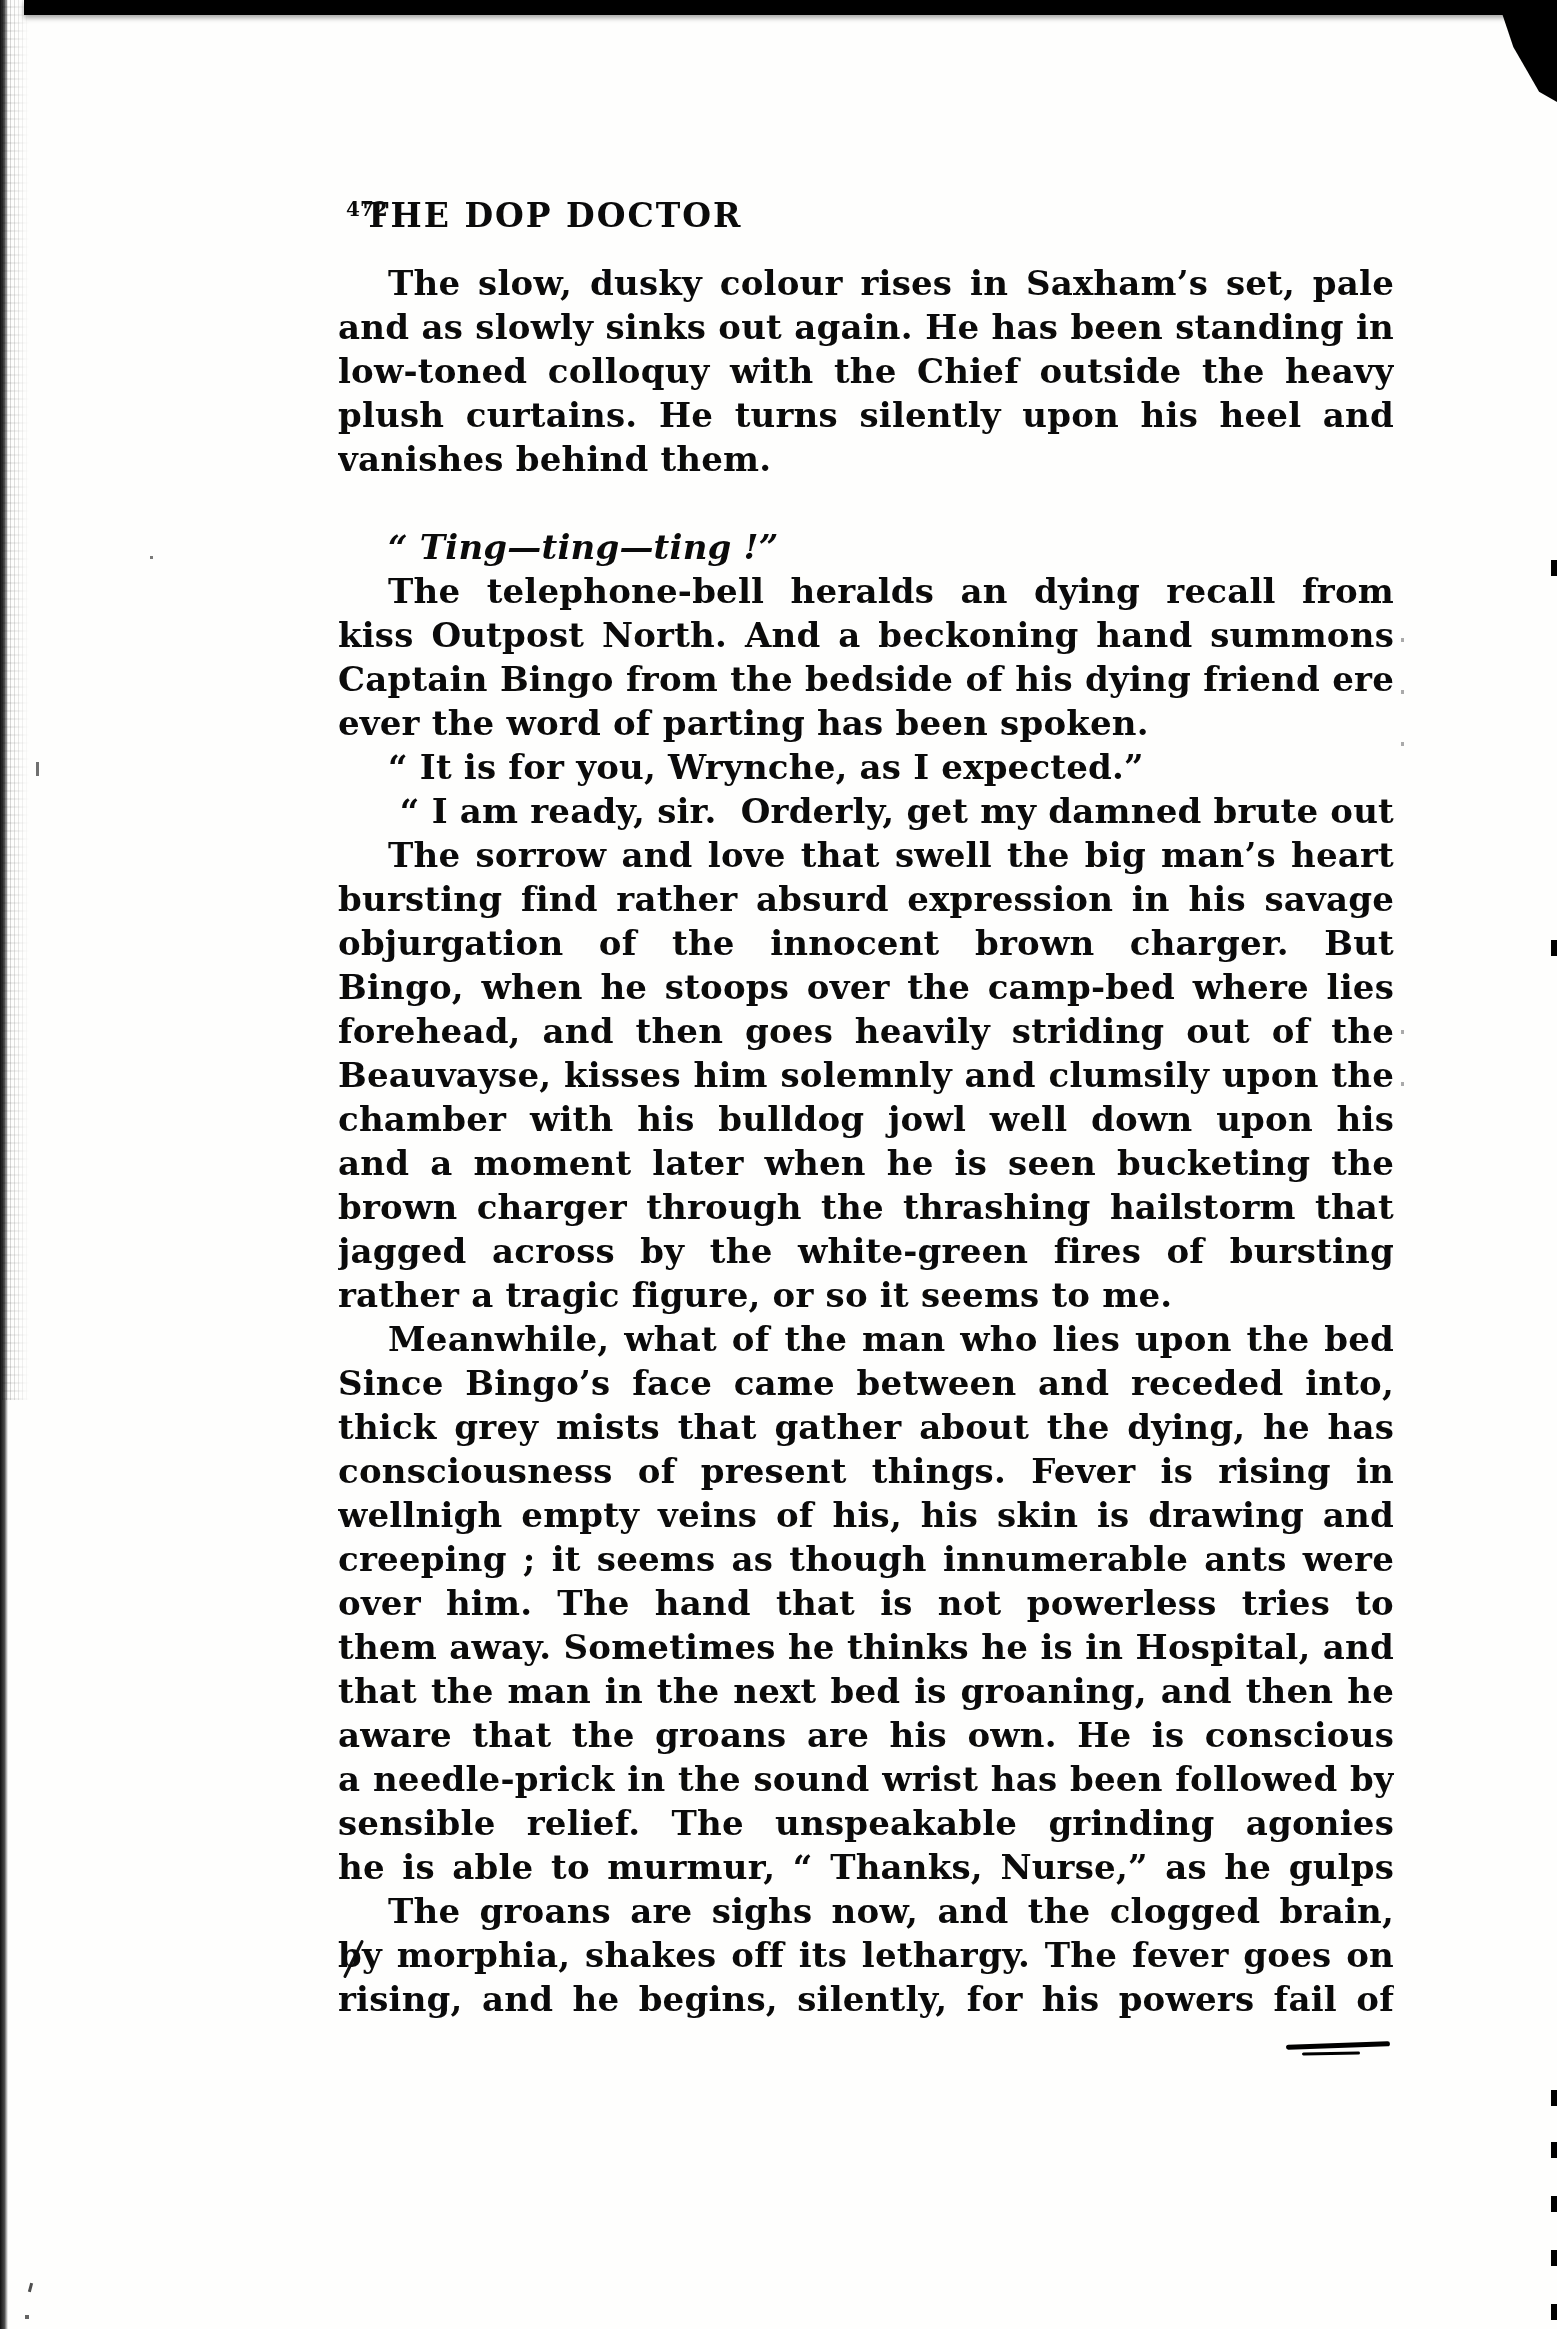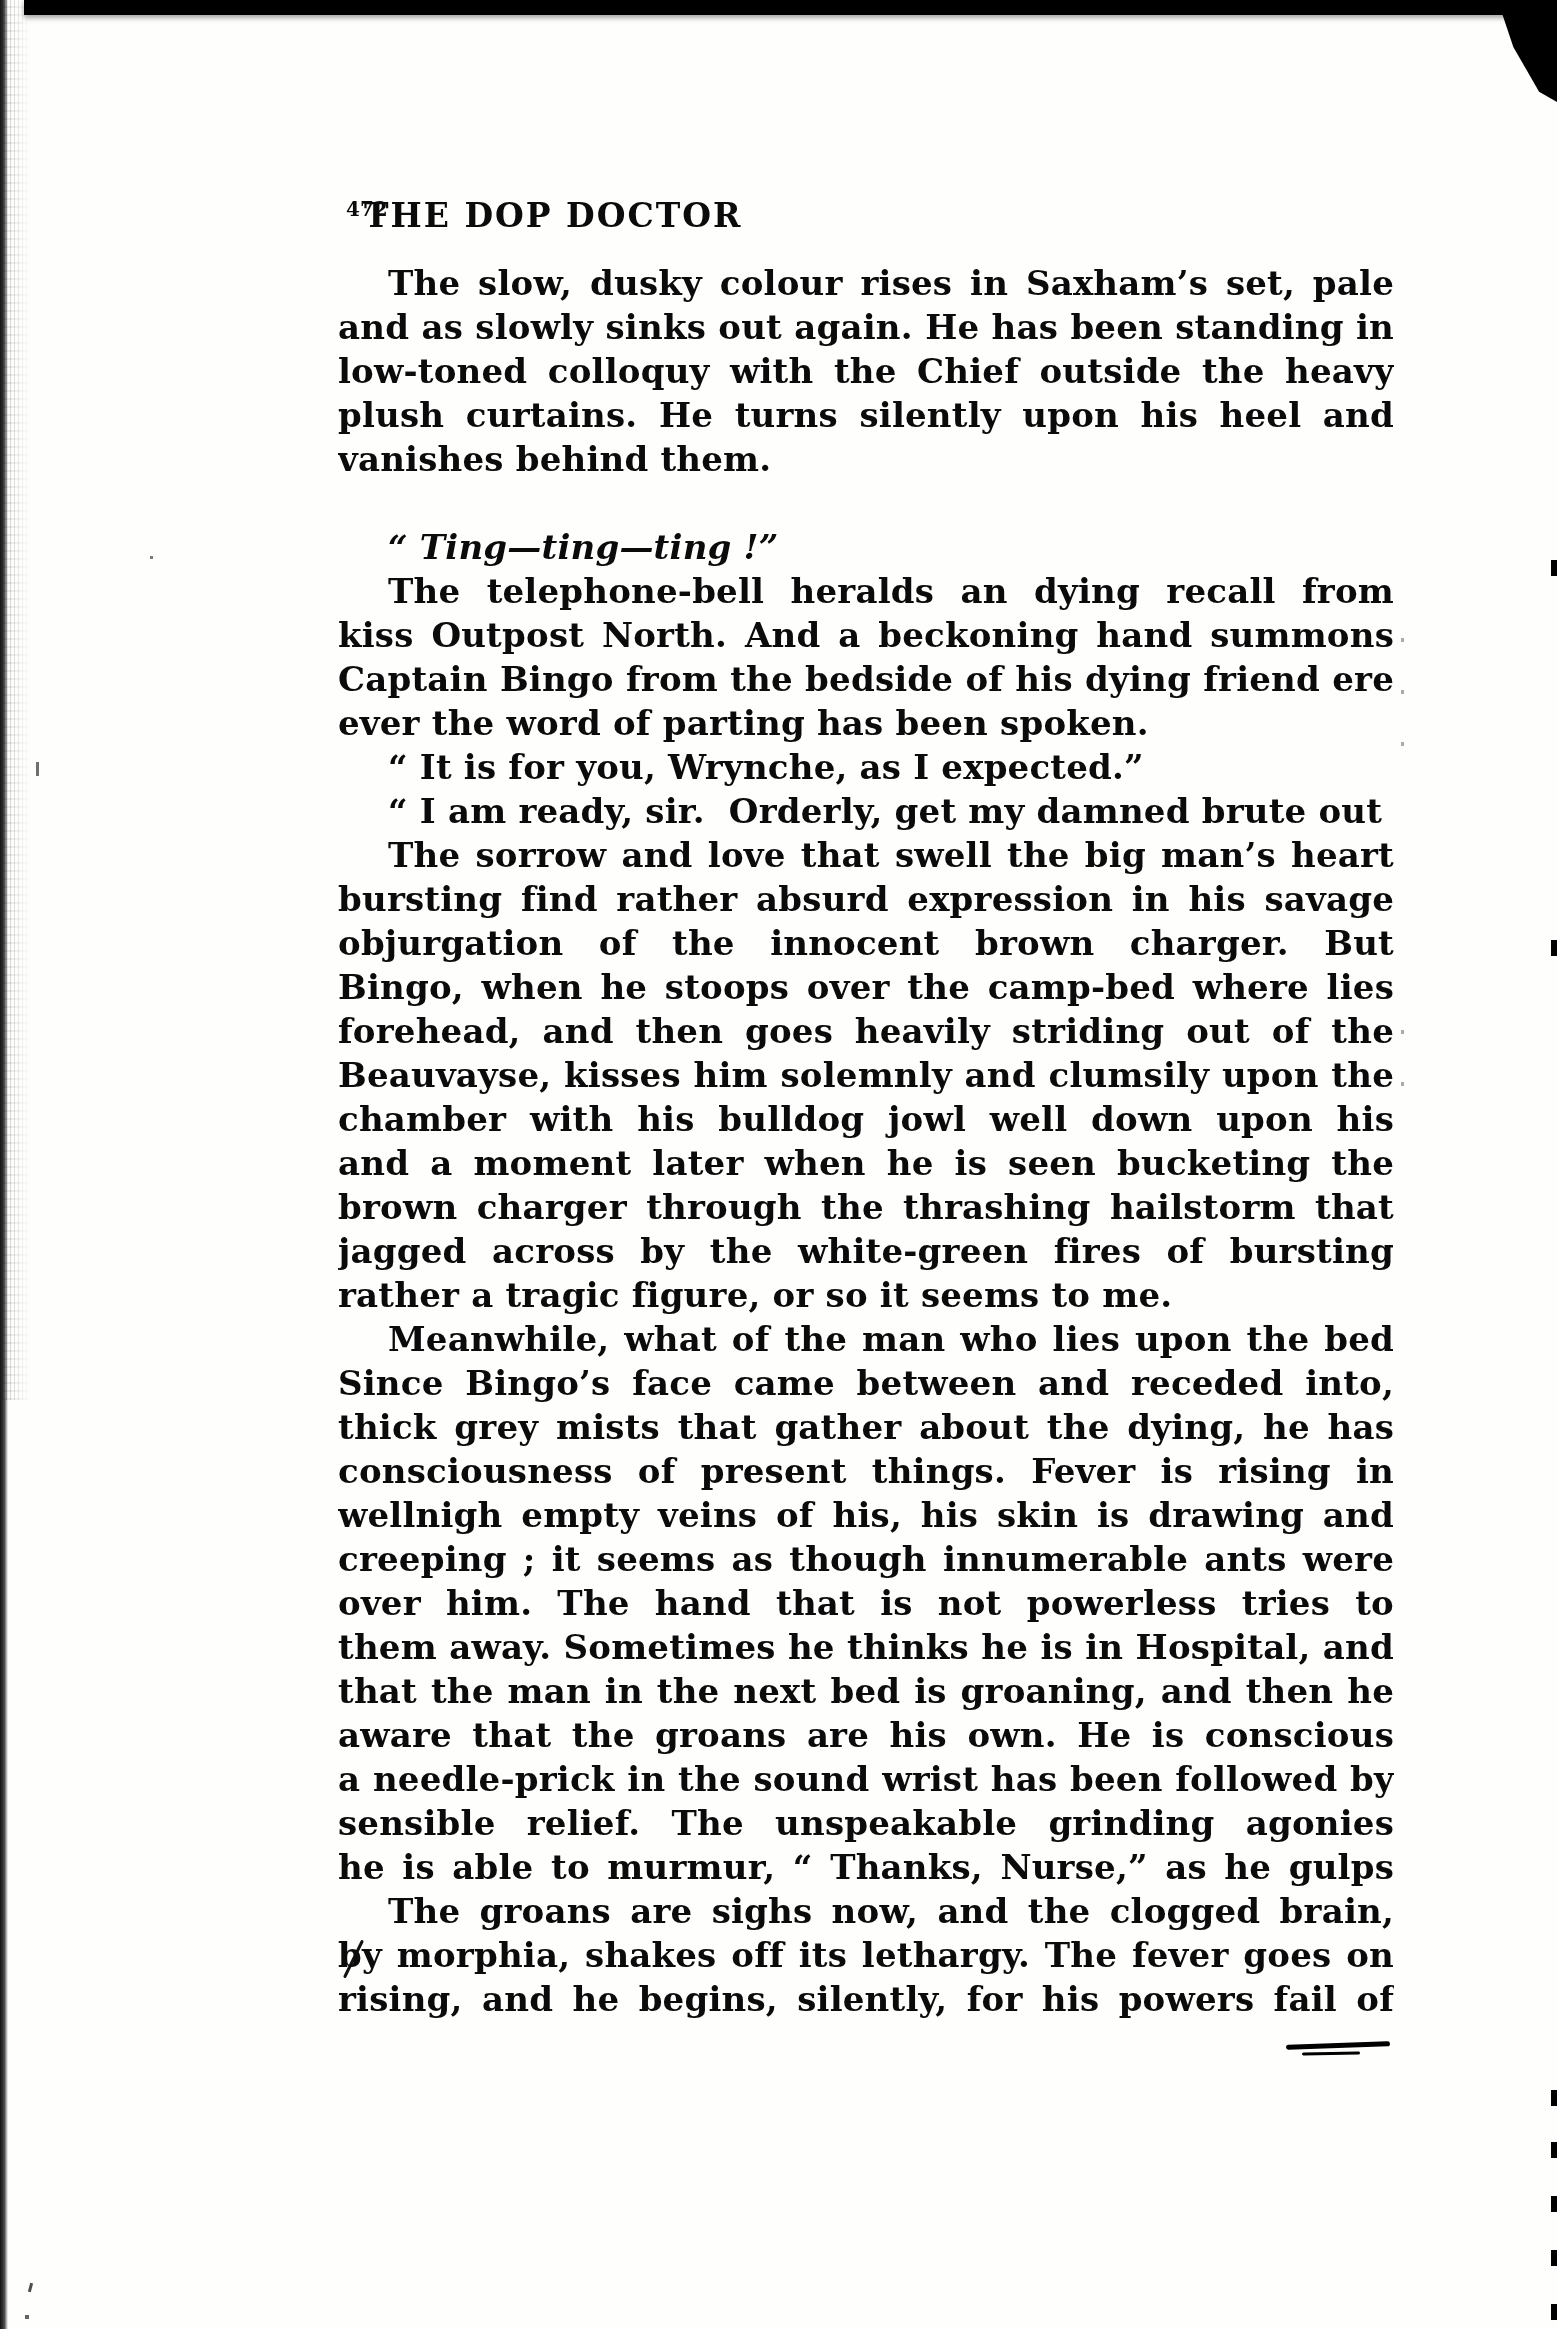--- a/index.html
+++ b/index.html
@@ -33,21 +33,21 @@
   .rdot{position:absolute;width:3px;height:4px;background:#444;opacity:.45;left:1401px;}
   
   .page-header{position:absolute;top:196px;left:338px;width:1056px;height:44px;}
   .page-number{position:absolute;left:8px;top:1px;font-size:20px;font-weight:700;}
   .running-title{position:absolute;left:0;right:0;top:0;text-align:left;
     font-size:33px;font-weight:700;letter-spacing:2px;transform:translateX(26px);}
   
   .body-text{position:absolute;left:338px;top:261px;width:1056px;}
   .line{height:44px;line-height:44px;font-size:34px;font-weight:700;letter-spacing:.2px;
     text-align:justify;text-align-last:justify;overflow:hidden;white-space:normal;}
-  .line.plain{text-align:left;text-align-last:left;}
+  .line.plain{text-align:right;text-align-last:left;}
   .line.indent{padding-left:50px;}
   .line.italic{font-style:italic;}
   .line.blank{height:44px;}
 </style>
 </head>
 <body>
 
 <div class="scan">
 
   <div class="edge-top"></div>

